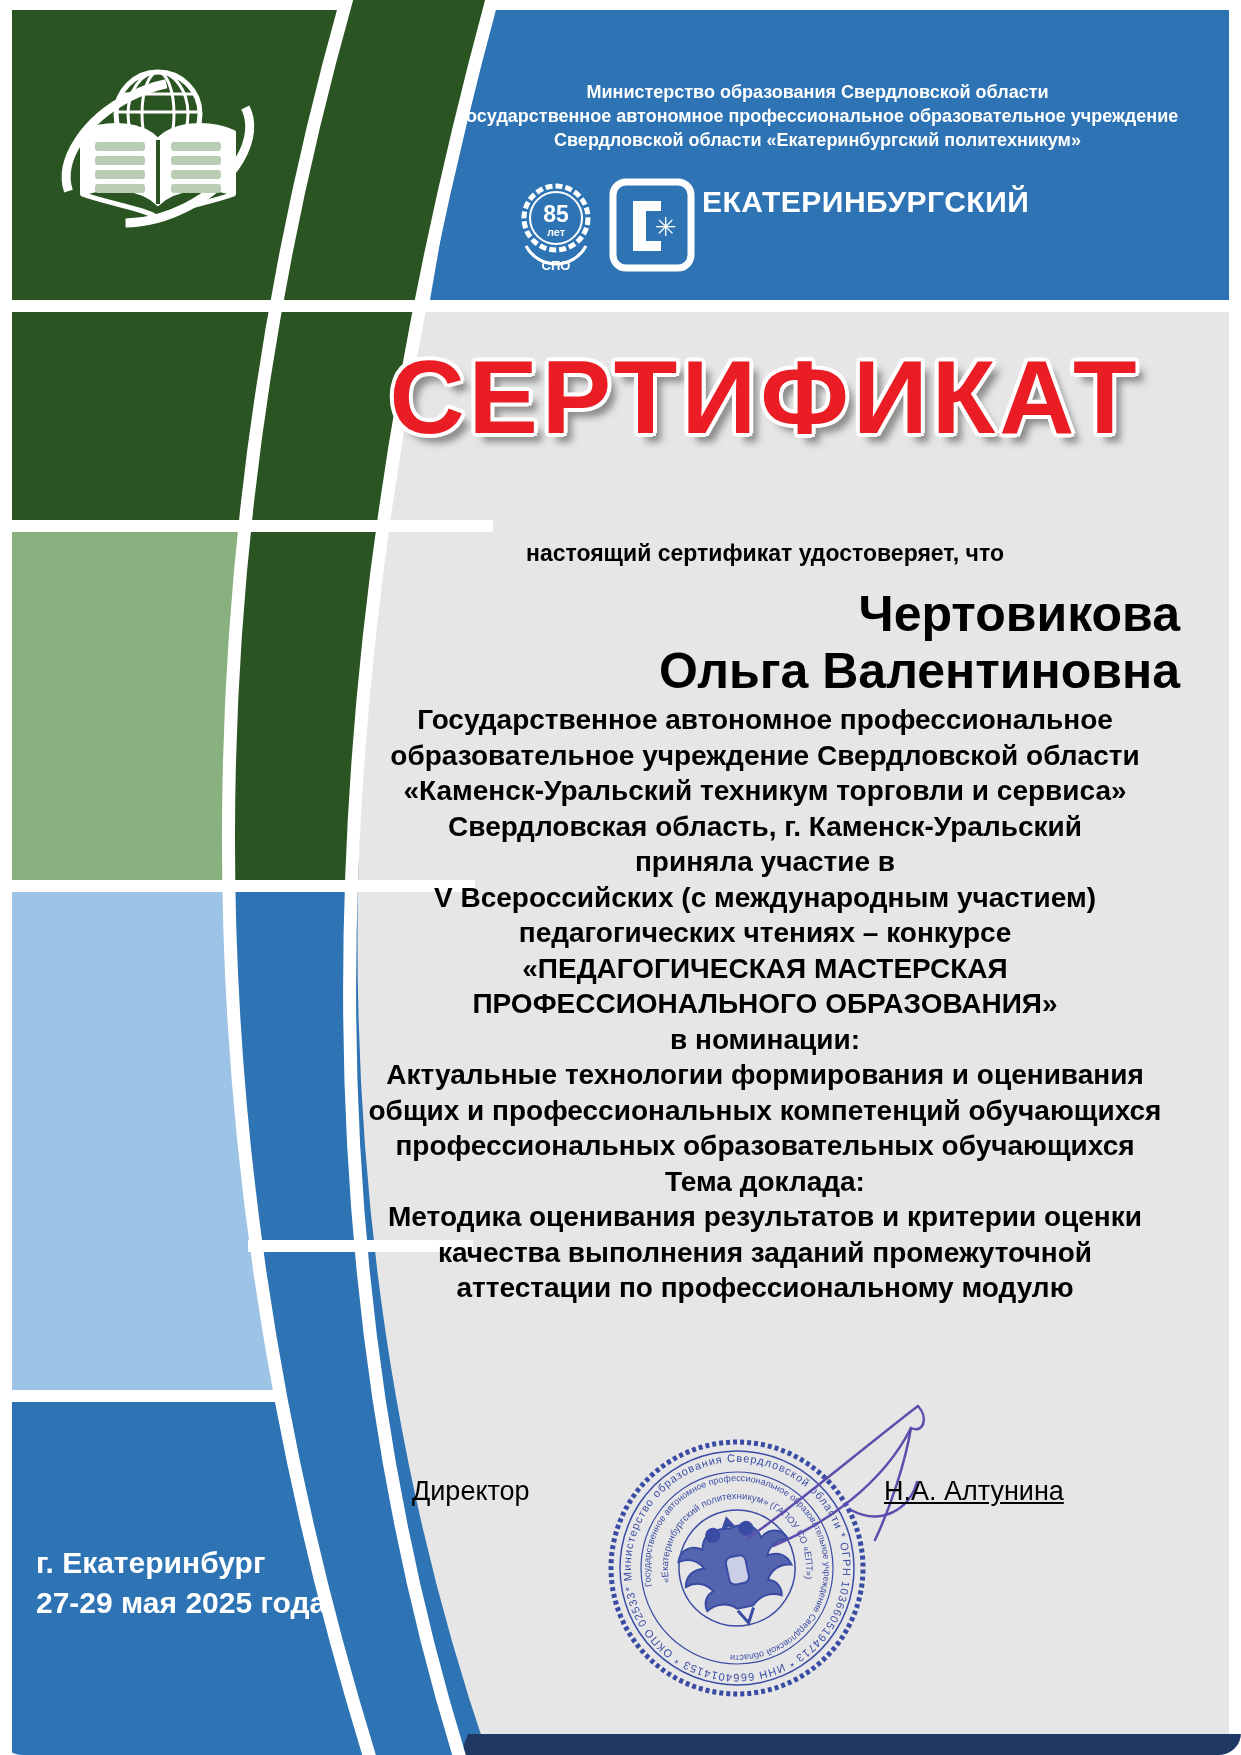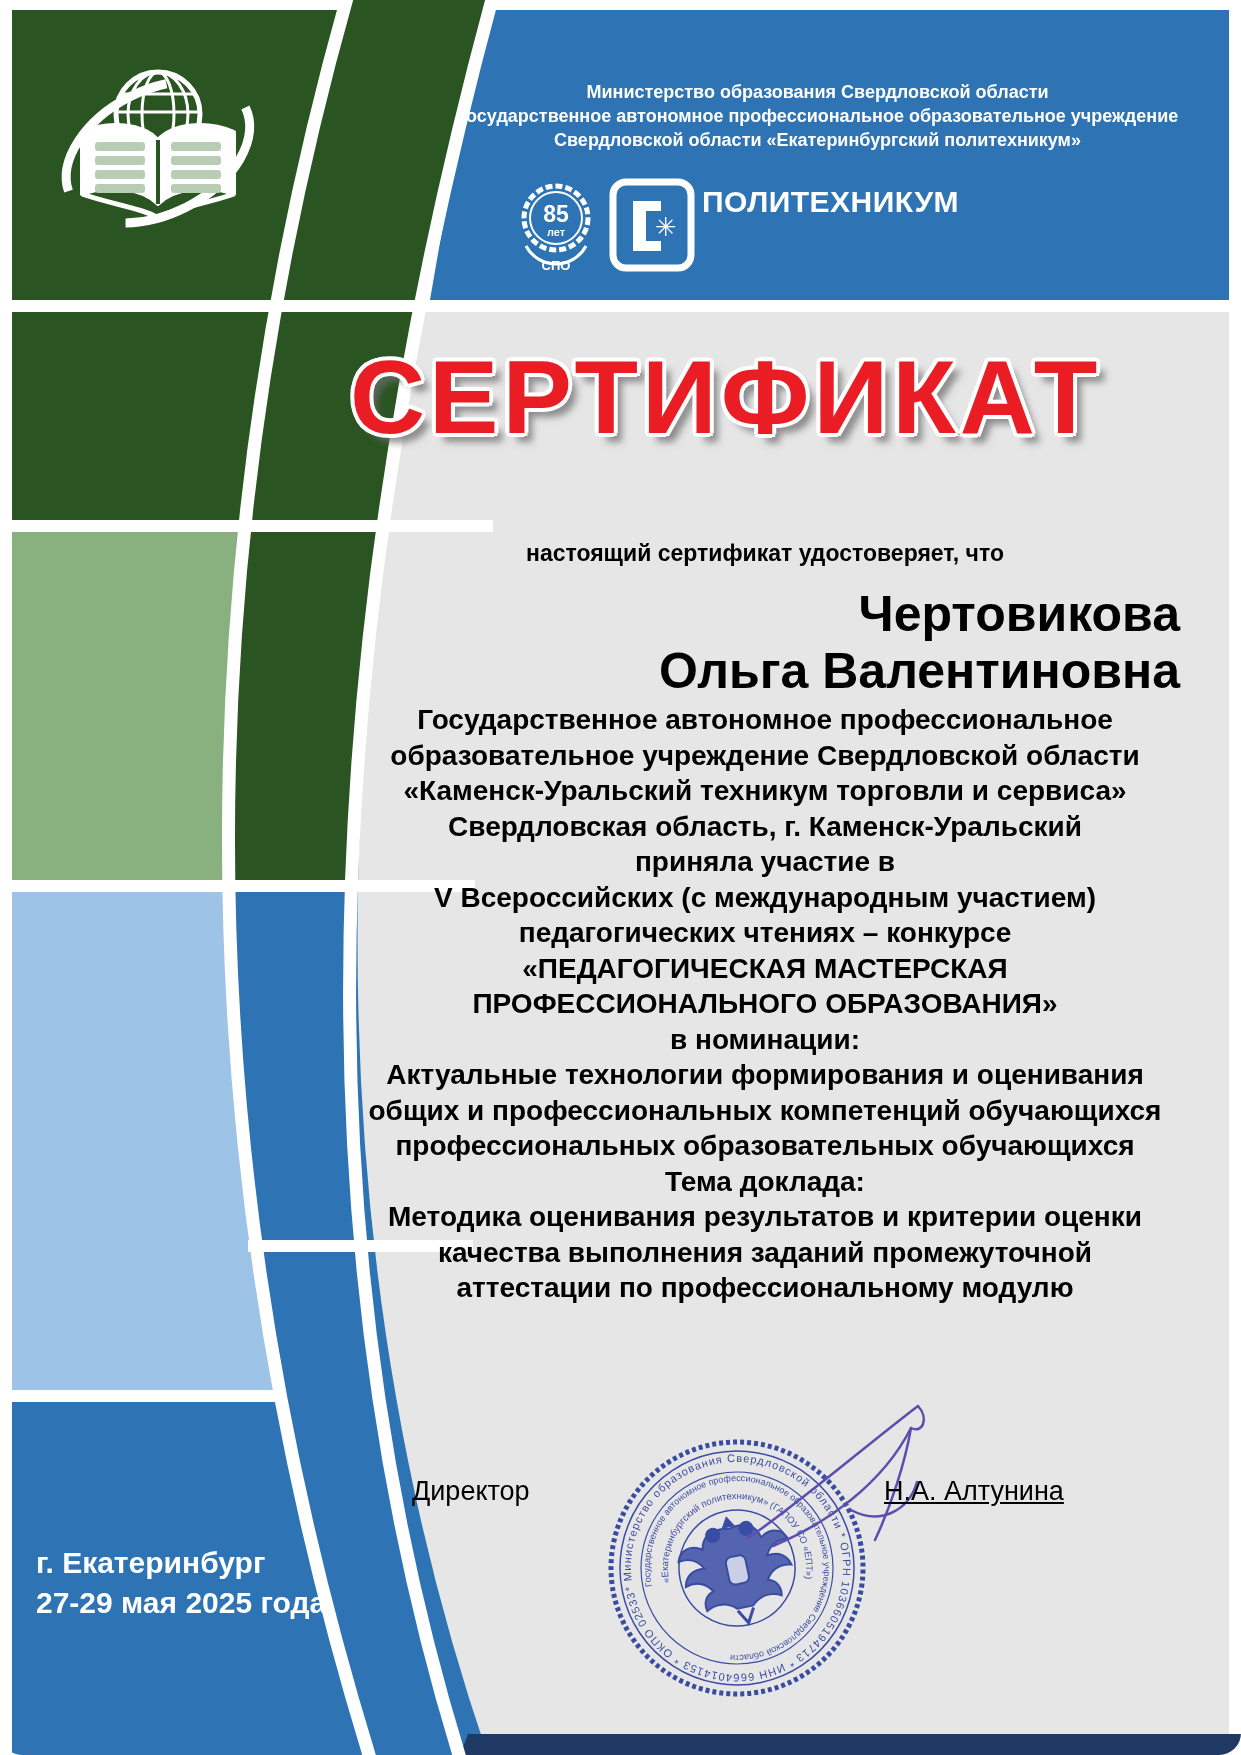--- a/index.html
+++ b/index.html
@@ -8,21 +8,21 @@
     font-family:"Liberation Sans","DejaVu Sans",sans-serif;
     border-radius:22px;
   }
   .abs{position:absolute;}
   
   .ministry{left:420px;top:80px;width:795px;text-align:center;color:#ffffff;
     font-size:18px;font-weight:700;line-height:24px;}
   .orgname{left:702px;top:184px;color:#ffffff;font-size:30px;font-weight:800;
     line-height:36px;letter-spacing:.5px;white-space:nowrap;}
   
-  .title{left:350px;top:338px;width:830px;
+  .title{left:350px;top:338px;width:830px;text-align:center;
     font-size:104px;font-weight:800;letter-spacing:4px;color:#ea1d25;white-space:nowrap;
     text-shadow:3px 3px 0 #fff,-3px -3px 0 #fff,3px -3px 0 #fff,-3px 3px 0 #fff,
       0 4px 0 #fff,4px 0 0 #fff,0 -4px 0 #fff,-4px 0 0 #fff,8px 9px 7px rgba(110,110,110,.75);}
   .subtitle{left:350px;top:540px;width:830px;text-align:center;
     font-size:23px;font-weight:700;color:#000;white-space:nowrap;}
   .bigname{left:350px;width:830px;text-align:right;font-size:50px;font-weight:700;
     color:#000;white-space:nowrap;}
   .bodytext{left:340px;top:702px;width:850px;text-align:center;color:#000;
     font-size:28px;font-weight:700;line-height:35.5px;}
   .bodytext div{white-space:nowrap;}
@@ -118,21 +118,21 @@
 
   <svg class="abs" style="left:606px;top:176px" width="92" height="100" viewBox="0 0 92 100">
     <rect x="7" y="6" width="78" height="86" rx="13" fill="none" stroke="#ffffff" stroke-width="7"></rect>
     <rect x="27" y="25" width="13" height="50" fill="#ffffff"></rect>
     <rect x="27" y="25" width="28" height="10" fill="#ffffff"></rect>
     <rect x="27" y="65" width="28" height="10" fill="#ffffff"></rect>
     <text x="60" y="60" text-anchor="middle" fill="#ffffff" font-size="26" font-weight="bold" font-family="DejaVu Sans, sans-serif">✳</text>
   </svg>
 
   <div class="abs orgname">
-    <div>ПОЛИТЕХНИКУМ</div>
+    <div>ЕКАТЕРИНБУРГСКИЙ</div>
   </div>
 
   <div class="abs title">СЕРТИФИКАТ</div>
 
   <div class="abs subtitle">настоящий сертификат удостоверяет, что</div>
 
   <div class="abs bigname" style="top:585px">Чертовикова</div>
   <div class="abs bigname" style="top:642px">Ольга Валентиновна</div>
 
   <div class="abs bodytext">

